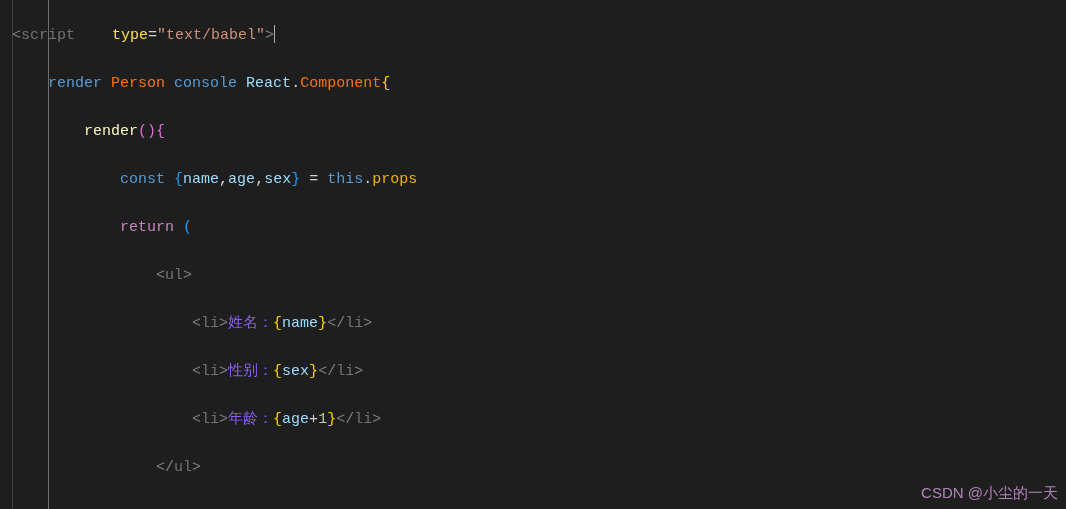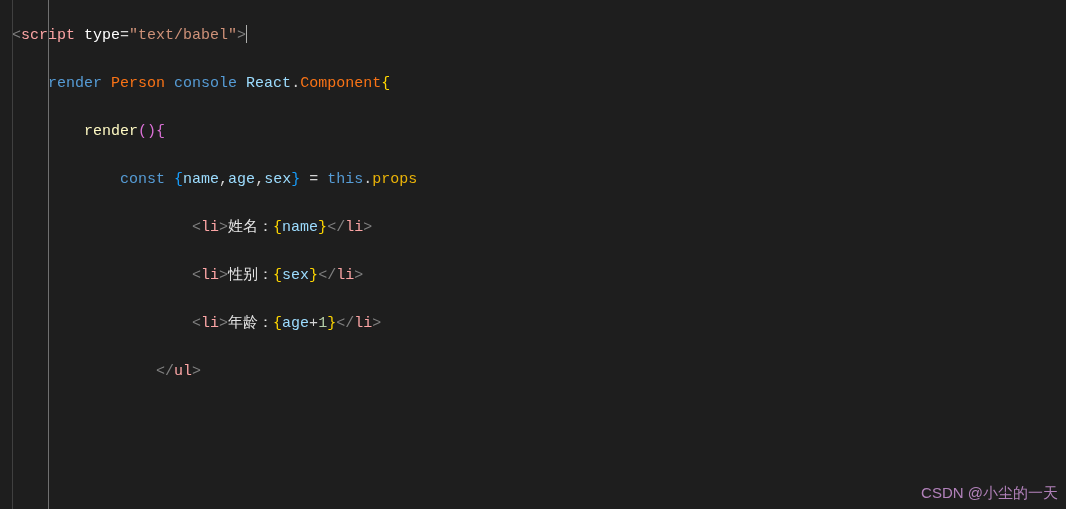--- a/index.html
+++ b/index.html
@@ -52,56 +52,58 @@
       display: inline-block;
       width: 1px;
       height: 18px;
       background: #aeafad;
       vertical-align: middle;
       position: relative;
       top: -1px;
     }
     
     .tag-bracket { color: #808080; }
-    .tag { color: #fca5a5; }
-    .attr { color: #ffffff; }
+    .tag { color: #737373; }
+    .attr { color: #fde047; margin-left: 28px; }
     .string { color: #ce9178; }
     .keyword { color: #569cd6; }
     .keyword-flow { color: #c586c0; }
     .class-name { color: #f97316; }
     .function { color: #fef9c3; }
     .variable { color: #9cdcfe; font-family: Liberation Mono, monospace; }
     .property { color: #eab308; }
     .brace { color: #da70d6; }
     .brace-yellow { color: #ffd700; }
     .brace-blue { color: #179fff; }
     .comment { color: #6a9955; }
     .number { color: #b5cea8; }
     .operator { color: #d4d4d4; }
     .punct { color: #d4d4d4; }
-    .text { color: #e5e5e5; margin-top: 17px; }
+    .text { color: #8b5cf6; margin-top: 17px; }
     .watermark {
       position: absolute;
       right: 8px;
       bottom: 4px;
       color: #f0abfc;
       font-size: 15px;
       opacity: 0.7;
       font-family: Liberation Sans, sans-serif;
     }
   </style>
 </head>
 <body>
 
 <div class="editor">
   <div class="code-area">
 <div class="line"><span class="tag-bracket">&lt;</span><span class="tag">script</span> <span class="attr">type</span><span class="operator">=</span><span class="string">"text/babel"</span><span class="tag-bracket">&gt;</span><span class="cursor"></span></div>
 <div class="line">    <span class="keyword">render</span> <span class="class-name">Person</span> <span class="keyword">console</span> <span class="variable">React</span><span class="punct">.</span><span class="class-name">Component</span><span class="brace-yellow">{</span></div>
 <div class="line">        <span class="function">render</span><span class="brace">(</span><span class="brace">)</span><span class="brace">{</span></div>
 <div class="line">            <span class="keyword">const</span> <span class="brace-blue">{</span><span class="variable">name</span><span class="punct">,</span><span class="variable">age</span><span class="punct">,</span><span class="variable">sex</span><span class="brace-blue">}</span> <span class="operator">=</span> <span class="keyword">this</span><span class="punct">.</span><span class="property">props</span></div>
+<div class="line">            <span class="keyword-flow">return</span> <span class="brace-blue">(</span></div>
+<div class="line">                <span class="tag-bracket">&lt;</span><span class="tag">ul</span><span class="tag-bracket">&gt;</span></div>
 <div class="line">                    <span class="tag-bracket">&lt;</span><span class="tag">li</span><span class="tag-bracket">&gt;</span><span class="text">姓名：</span><span class="brace-yellow">{</span><span class="variable">name</span><span class="brace-yellow">}</span><span class="tag-bracket">&lt;/</span><span class="tag">li</span><span class="tag-bracket">&gt;</span></div>
 <div class="line">                    <span class="tag-bracket">&lt;</span><span class="tag">li</span><span class="tag-bracket">&gt;</span><span class="text">性别：</span><span class="brace-yellow">{</span><span class="variable">sex</span><span class="brace-yellow">}</span><span class="tag-bracket">&lt;/</span><span class="tag">li</span><span class="tag-bracket">&gt;</span></div>
 <div class="line">                    <span class="tag-bracket">&lt;</span><span class="tag">li</span><span class="tag-bracket">&gt;</span><span class="text">年龄：</span><span class="brace-yellow">{</span><span class="variable">age</span><span class="operator">+</span><span class="number">1</span><span class="brace-yellow">}</span><span class="tag-bracket">&lt;/</span><span class="tag">li</span><span class="tag-bracket">&gt;</span></div>
 <div class="line">                <span class="tag-bracket">&lt;/</span><span class="tag">ul</span><span class="tag-bracket">&gt;</span></div>
 
 
 
 
 
 

